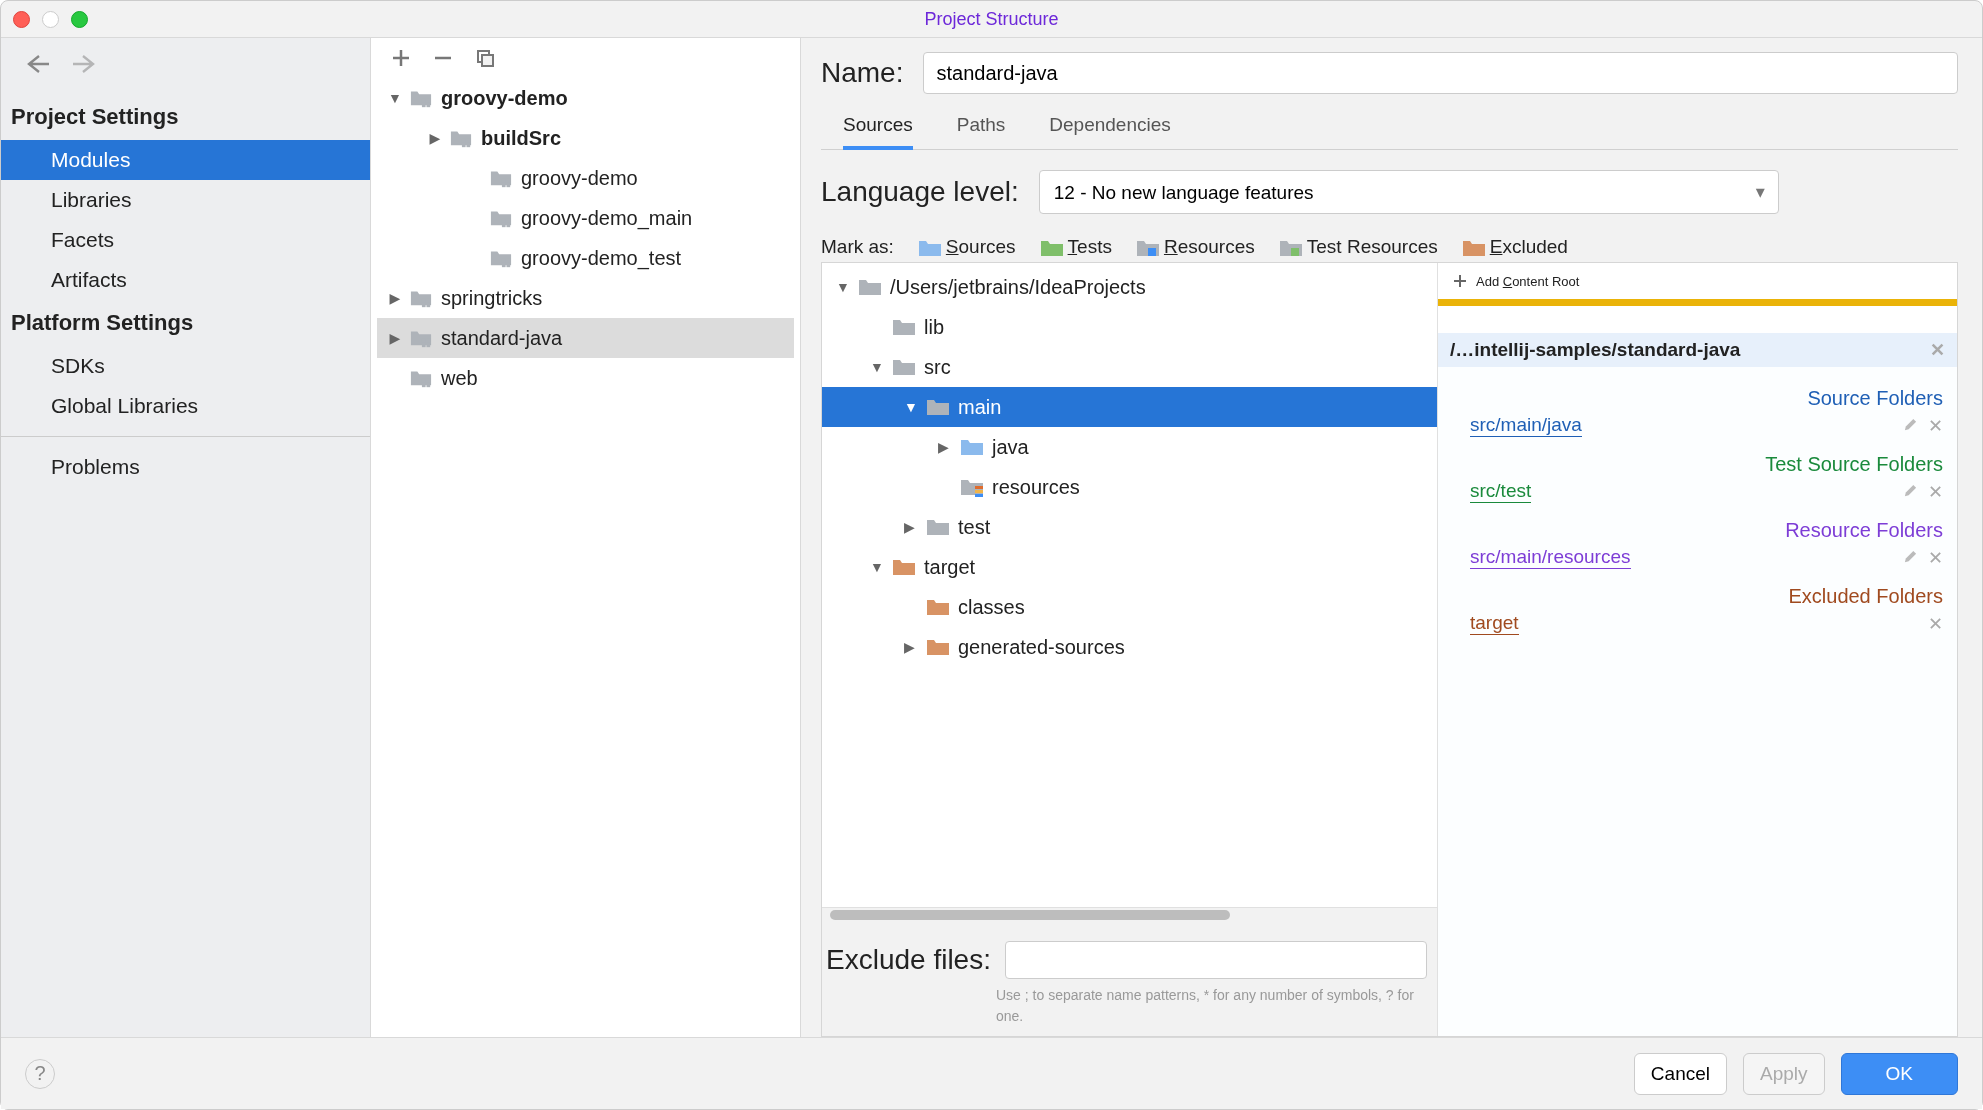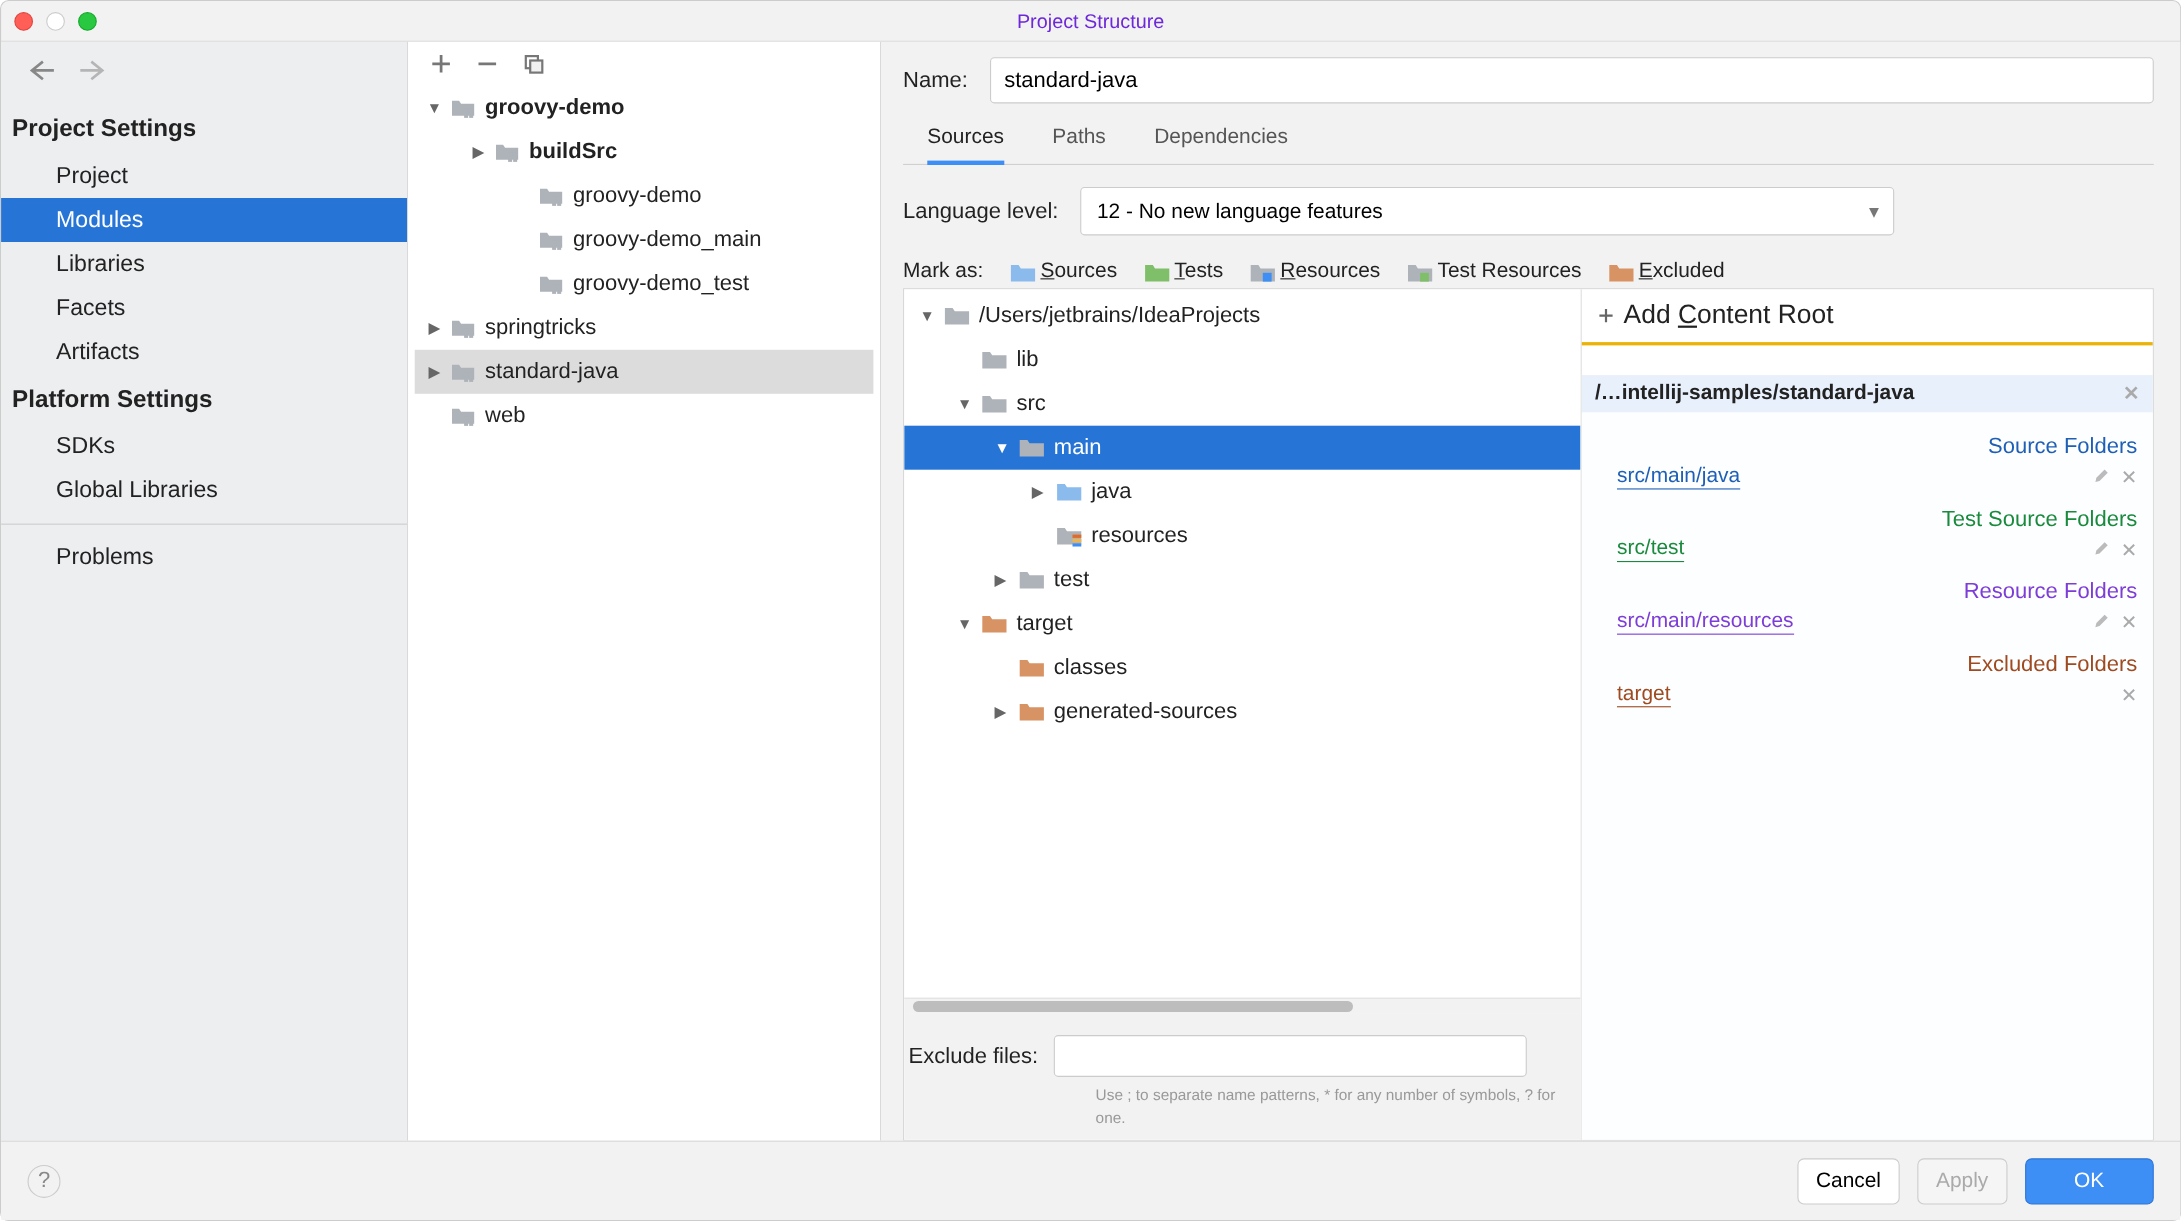--- a/index.html
+++ b/index.html
@@ -27,21 +27,21 @@
 .tree { padding: 0 6px; font-size: 20px; }
 .tree-row { display: flex; align-items: center; height: 40px; cursor: default; }
 .tree-row.selected { background: #dcdcdc; }
 .tree-arrow { width: 16px; text-align: center; color: #666; font-size: 14px; margin-right: 6px; }
 .tree-icon { width: 24px; height: 20px; margin-right: 8px; display: flex; align-items: center; justify-content: center; }
 .module-icon rect { fill: #aeb3b9; }
 .tree-label { white-space: nowrap; }
 .tree-label.bold { font-weight: 700; }
 .rightpanel { flex: 1; background: #f2f2f2; display: flex; flex-direction: column; padding: 14px 24px 0 20px; min-width: 0; }
 .row { display: flex; align-items: center; margin-bottom: 14px; }
-.field-label { font-size: 20px; margin-right: 20px; }
+.field-label { font-size: 28px; margin-right: 20px; }
 .text-input { flex: 1; height: 42px; background: #fff; border: 1px solid #ccc; border-radius: 4px; padding: 0 12px; font-size: 20px; }
 .tabs { display: flex; gap: 44px; padding: 6px 22px 0 22px; border-bottom: 1px solid #d0d0d0; margin-bottom: 20px; }
 .tab { padding-bottom: 10px; font-size: 19px; color: #555; cursor: default; }
 .tab.active { color: #222; border-bottom: 4px solid #3d8ef5; margin-bottom: -1px; }
 .select-wrap { position: relative; flex: 1; max-width: 740px; }
 .select { width: 100%; height: 44px; background: #fff; border: 1px solid #ccc; border-radius: 4px; padding: 0 40px 0 14px; font-size: 19px; appearance: none; }
 .chev { position: absolute; right: 14px; top: 50%; transform: translateY(-50%); pointer-events: none; color: #777; }
 .markas { display: flex; align-items: flex-start; gap: 24px; font-size: 19px; margin-bottom: 4px; }
 .markas-label { margin-right: 0; }
 .mark-btn { display: flex; align-items: center; gap: 6px; cursor: default; }
@@ -52,21 +52,21 @@
 .ft-row { display: flex; align-items: center; height: 40px; }
 .ft-row.selected { background: #2675d6; color: #fff; }
 .ft-arrow { width: 16px; color: #666; font-size: 14px; margin-right: 6px; }
 .ft-row.selected .ft-arrow { color: #fff; }
 .ft-icon { width: 24px; height: 20px; margin-right: 8px; display: flex; align-items: center; justify-content: center; }
 .ft-scroll { height: 14px; background: #f2f2f2; border-top: 1px solid #e0e0e0; position: relative; }
 .ft-thumb { position: absolute; left: 8px; top: 2px; height: 10px; width: 400px; background: #bdbdbd; border-radius: 5px; }
 .exclude-area { padding: 20px 10px 10px 4px; background: #f2f2f2; }
 .hint { color: #999; font-size: 14px; margin-left: 170px; margin-top: 6px; line-height: 1.45; max-width: 440px; }
 .content-side { width: 520px; background: #fff; border-left: 1px solid #e0e0e0; display: flex; flex-direction: column; }
-.acr-head { display: flex; align-items: center; gap: 8px; padding: 10px 14px; font-size: 24px; border-bottom: 3px solid #eab308; }
+.acr-head { display: flex; align-items: center; gap: 8px; padding: 10px 14px; font-size: 13px; border-bottom: 7px solid #eab308; }
 .root-head { display: flex; align-items: center; justify-content: space-between; background: #e7f0fb; padding: 6px 12px; font-size: 19px; font-weight: 700; color: #222; margin-top: 27px; }
 .side-body { flex: 1; padding: 6px 14px; background: #fcfeff; overflow: auto; }
 .cat-head { font-weight: 400; font-size: 20px; padding-top: 14px; padding-bottom: 2px; text-align: right; }
 .cat-head.blue { color: #1f5fb5; }
 .cat-head.green { color: #1a8a3c; }
 .cat-head.purple { color: #7d3dd6; }
 .cat-head.brown { color: #a04a1f; }
 .cat-item { display: flex; align-items: center; justify-content: space-between; padding: 2px 0 2px 18px; font-size: 19px; }
 .cat-item .path { border-bottom: 1px solid rgba(0,0,0,0.18); }
 .cat-item.blue .path { color: #1f5fb5; border-color: #1f5fb5; }
@@ -107,21 +107,20 @@
             </svg>
         </span>
         <span class="arrow-btn" style="opacity:.55">
           <svg viewBox="0 0 24 24">
               <path d="M10 4 L20 12 L10 20 M20 12 L0 12" stroke="currentColor" stroke-width="2.4" fill="none"></path>
             </svg>
         </span>
       </div>
       <div class="section-hdr">Project Settings</div>
       <div id="nav1">
-          <div class="nav-item">Project</div>
           <div class="nav-item selected">Modules</div>
           <div class="nav-item">Libraries</div>
           <div class="nav-item">Facets</div>
           <div class="nav-item">Artifacts</div>
         </div>
       <div class="section-hdr">Platform Settings</div>
       <div id="nav2">
           <div class="nav-item">SDKs</div>
           <div class="nav-item">Global Libraries</div>
         </div>

